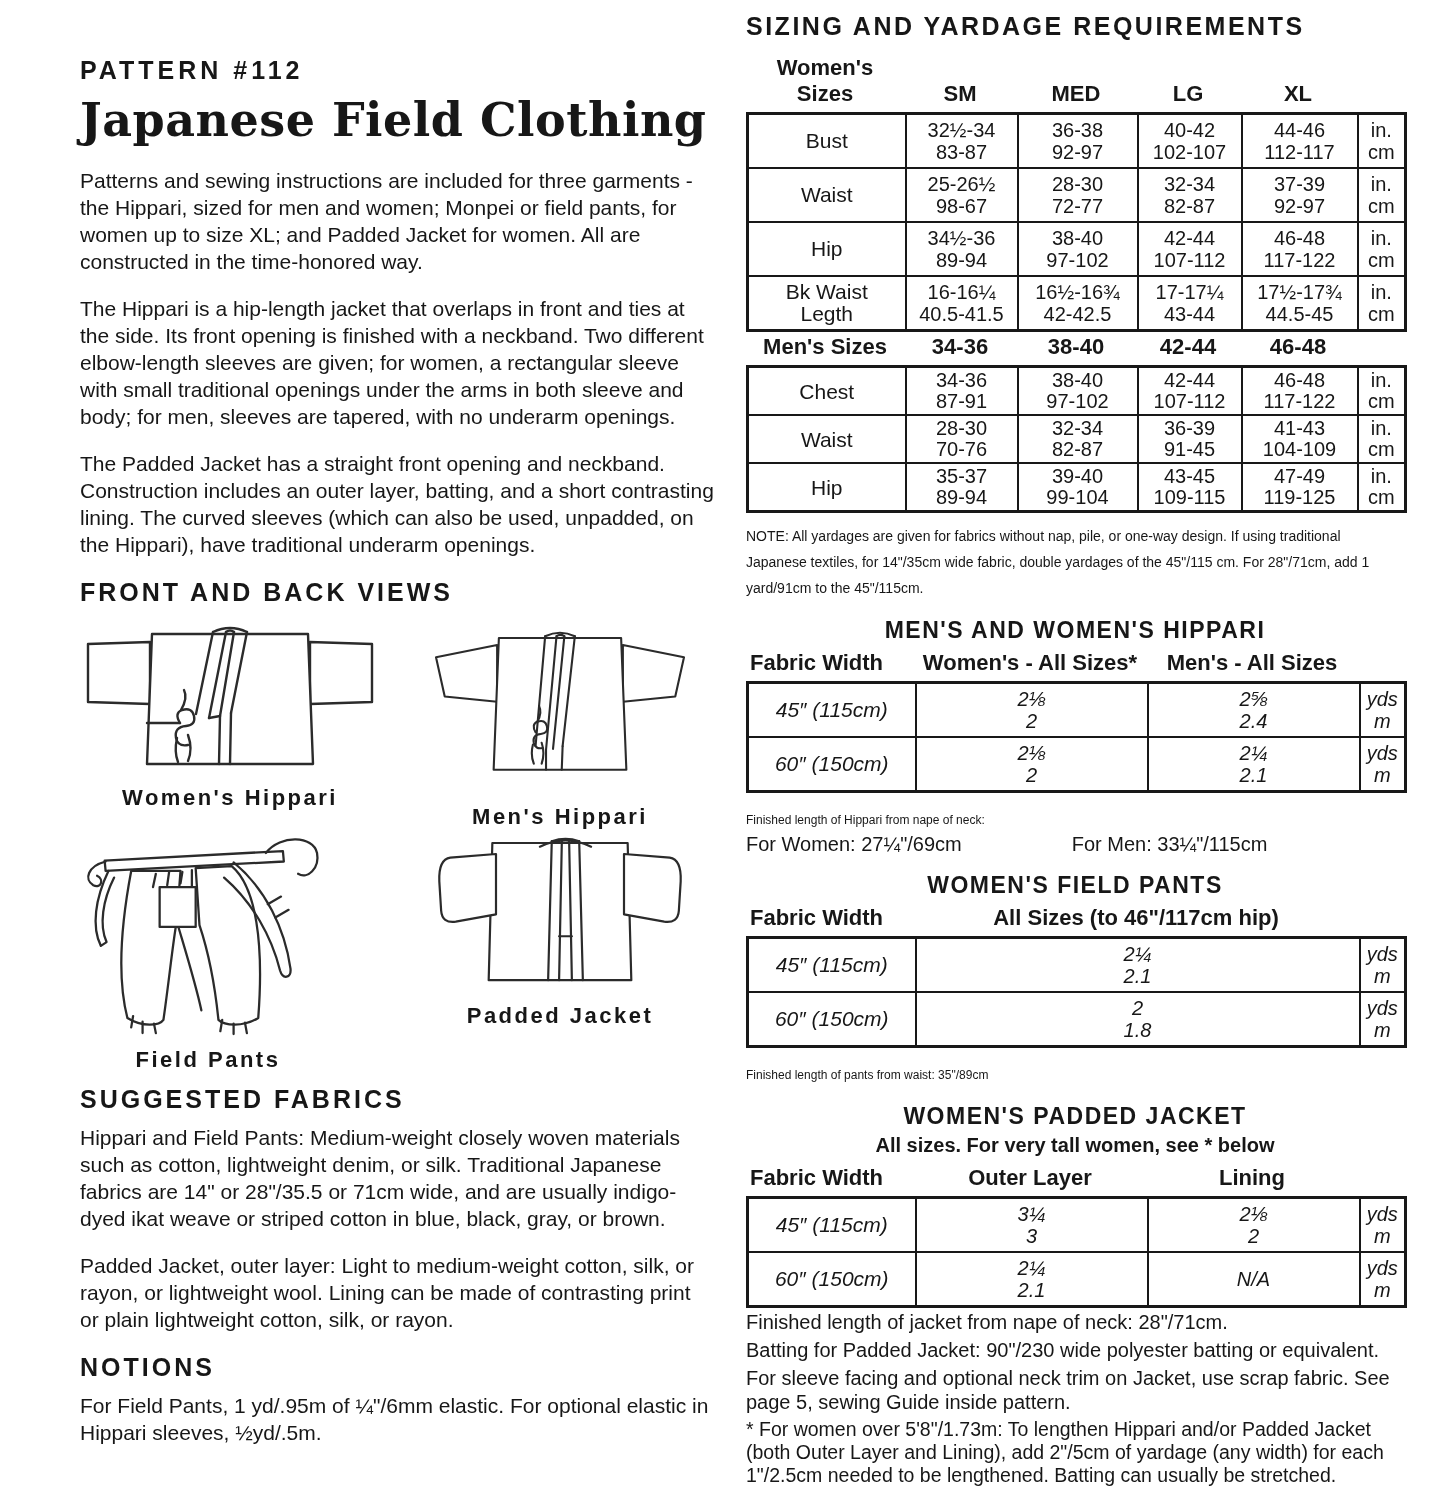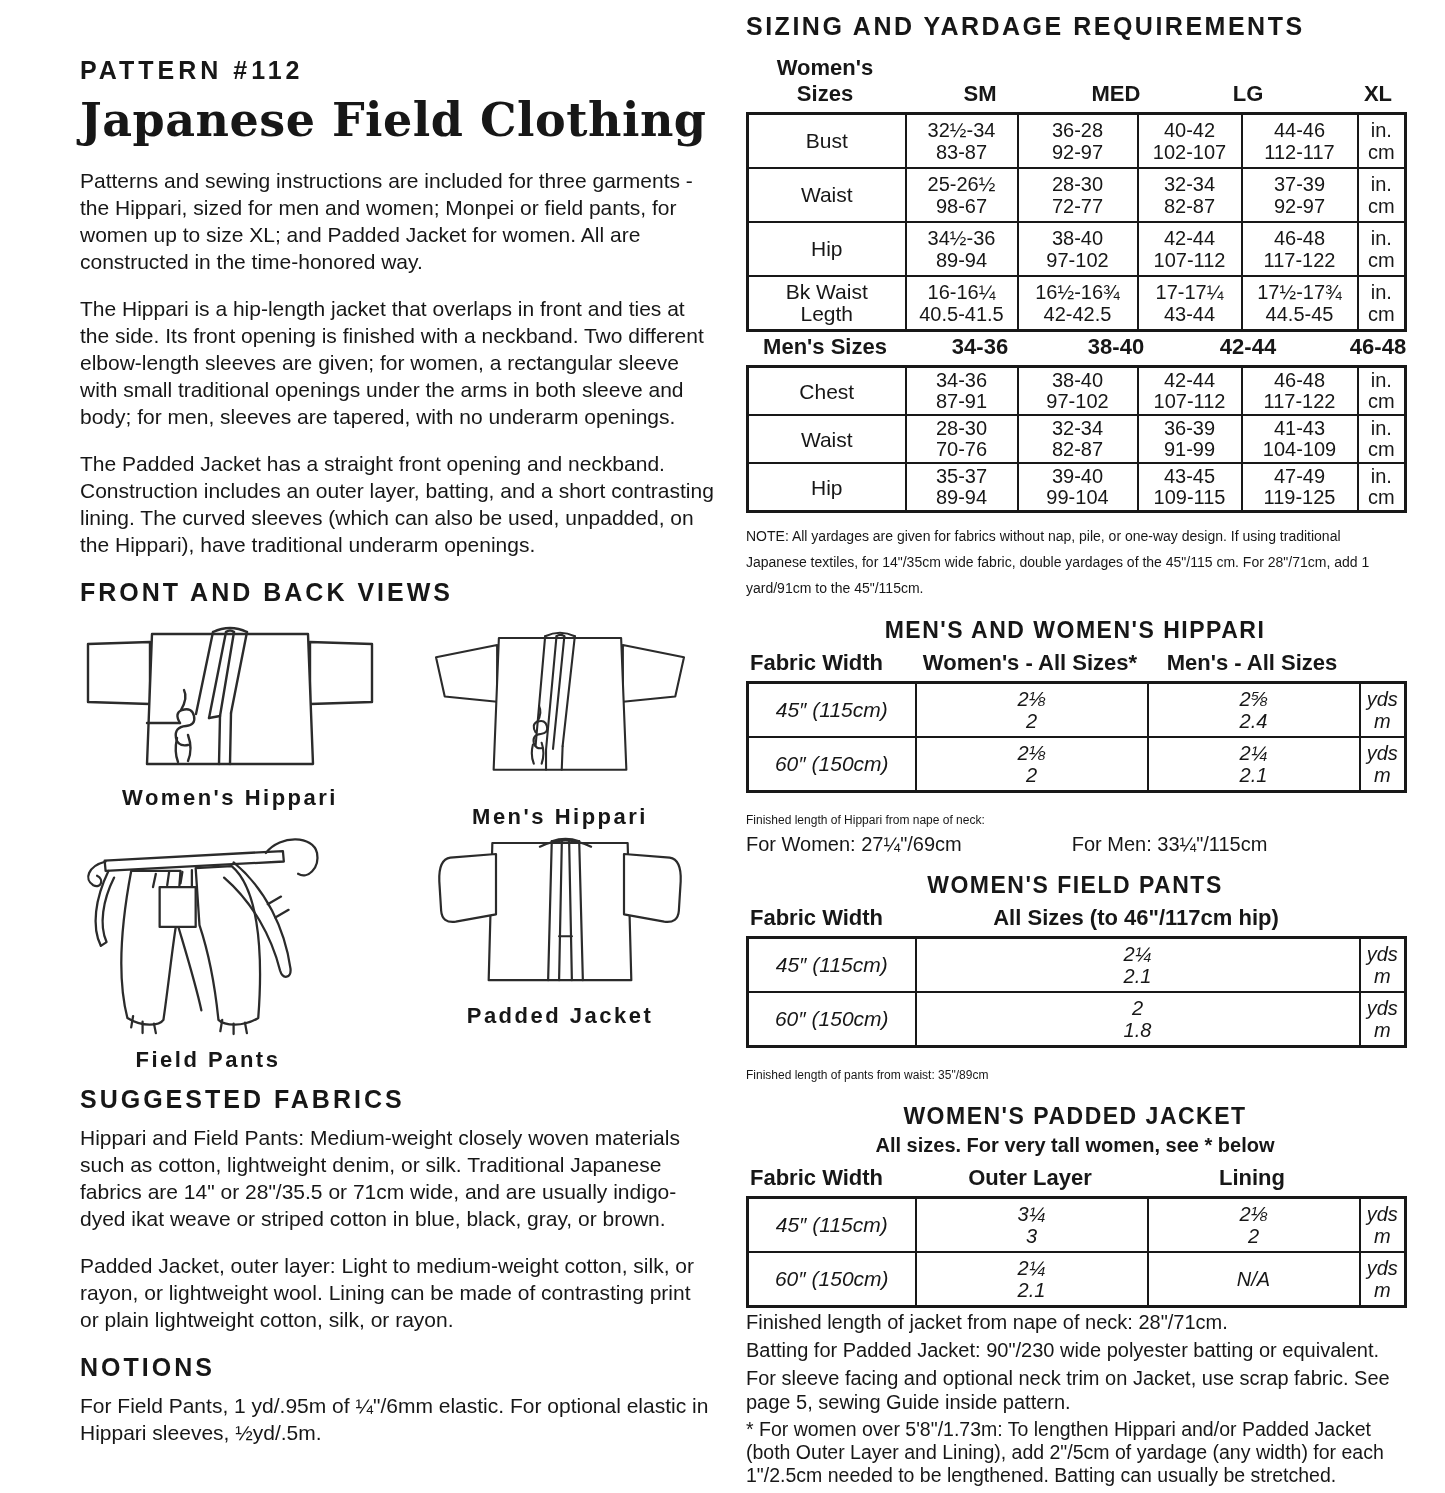--- a/index.html
+++ b/index.html
@@ -19,21 +19,21 @@
   figcaption{font-weight:700;font-size:22px;letter-spacing:2.5px;text-align:center;margin-top:4px;}
   .fig-wh{width:300px;}
   .fig-mh{width:262px;margin-top:14px;justify-self:center;}
   .fig-fp{width:256px;margin-top:22px;margin-left:12px;}
   .fig-pj{width:256px;margin-top:44px;justify-self:center;}
   .ln{fill:none;stroke:#2b2b2b;stroke-width:2.4;stroke-linecap:round;stroke-linejoin:round;}
   .fl{fill:#ffffff;stroke:#2b2b2b;stroke-width:2.4;stroke-linecap:round;stroke-linejoin:round;}
 
   .sizing-head{font-size:25px;font-weight:700;letter-spacing:2.5px;margin:0 0 12px;}
   .gridhead{display:grid;font-weight:700;font-size:22px;align-items:end;padding:2px 0 5px;}
-  .g-size{grid-template-columns:158px 112px 120px 104px 116px 48px;gap:20px;}
+  .g-size{grid-template-columns:158px 112px 120px 104px 116px 48px;}
   .g-yard2{grid-template-columns:168px 232px 212px 46px;}
   .g-yard1{grid-template-columns:168px 444px 46px;}
   .gridhead span{text-align:center;}
   .gridhead .gl{text-align:center;}
   .gridhead .gl-left{text-align:left;padding-left:4px;}
 
   table.t{border-collapse:collapse;table-layout:fixed;width:658px;border:3px solid #181818;}
   .t td{border:2px solid #181818;text-align:center;vertical-align:middle;
         font-size:20px;line-height:22px;padding:4px 1px;}
   .t td.lab{font-size:21px;}
@@ -177,21 +177,21 @@
           <col style="width:112px">
           <col style="width:120px">
           <col style="width:104px">
           <col style="width:116px">
           <col style="width:48px">
         </colgroup>
       <tbody>
         <tr>
           <td class="lab">Bust</td>
           <td><span>32½-34</span><br><span>83-87</span></td>
-          <td><span>36-28</span><br><span>92-97</span></td>
+          <td><span>36-38</span><br><span>92-97</span></td>
           <td><span>40-42</span><br><span>102-107</span></td>
           <td><span>44-46</span><br><span>112-117</span></td>
           <td><span>in.</span><br><span>cm</span></td>
         </tr>
         <tr>
           <td class="lab">Waist</td>
           <td><span>25-26½</span><br><span>98-67</span></td>
           <td><span>28-30</span><br><span>72-77</span></td>
           <td><span>32-34</span><br><span>82-87</span></td>
           <td><span>37-39</span><br><span>92-97</span></td>
@@ -239,21 +239,21 @@
           <td><span>34-36</span><br><span>87-91</span></td>
           <td><span>38-40</span><br><span>97-102</span></td>
           <td><span>42-44</span><br><span>107-112</span></td>
           <td><span>46-48</span><br><span>117-122</span></td>
           <td><span>in.</span><br><span>cm</span></td>
         </tr>
         <tr>
           <td class="lab">Waist</td>
           <td><span>28-30</span><br><span>70-76</span></td>
           <td><span>32-34</span><br><span>82-87</span></td>
-          <td><span>36-39</span><br><span>91-99</span></td>
+          <td><span>36-39</span><br><span>91-45</span></td>
           <td><span>41-43</span><br><span>104-109</span></td>
           <td><span>in.</span><br><span>cm</span></td>
         </tr>
         <tr>
           <td class="lab">Hip</td>
           <td><span>35-37</span><br><span>89-94</span></td>
           <td><span>39-40</span><br><span>99-104</span></td>
           <td><span>43-45</span><br><span>109-115</span></td>
           <td><span>47-49</span><br><span>119-125</span></td>
           <td><span>in.</span><br><span>cm</span></td>

